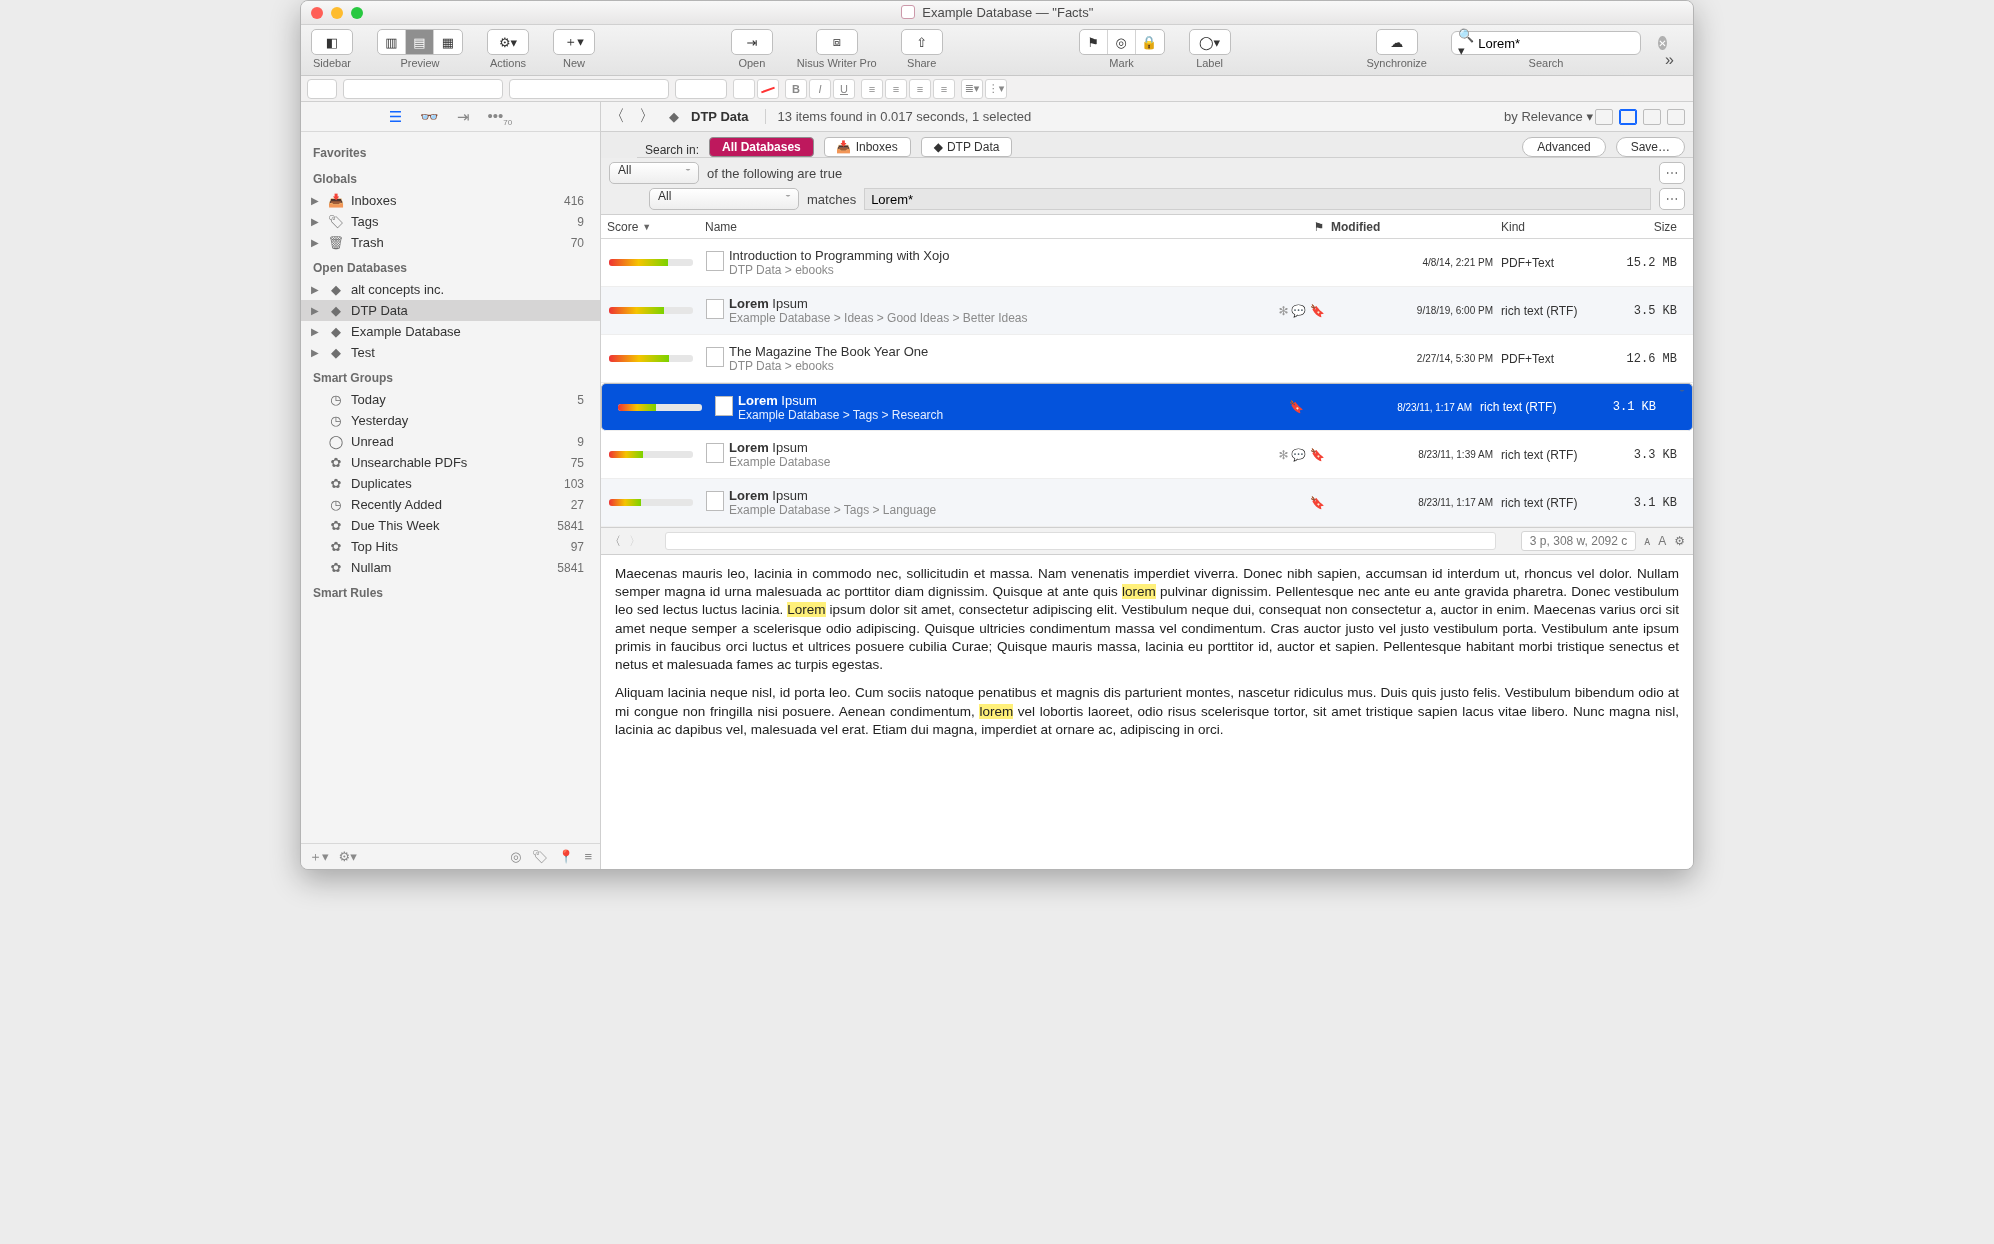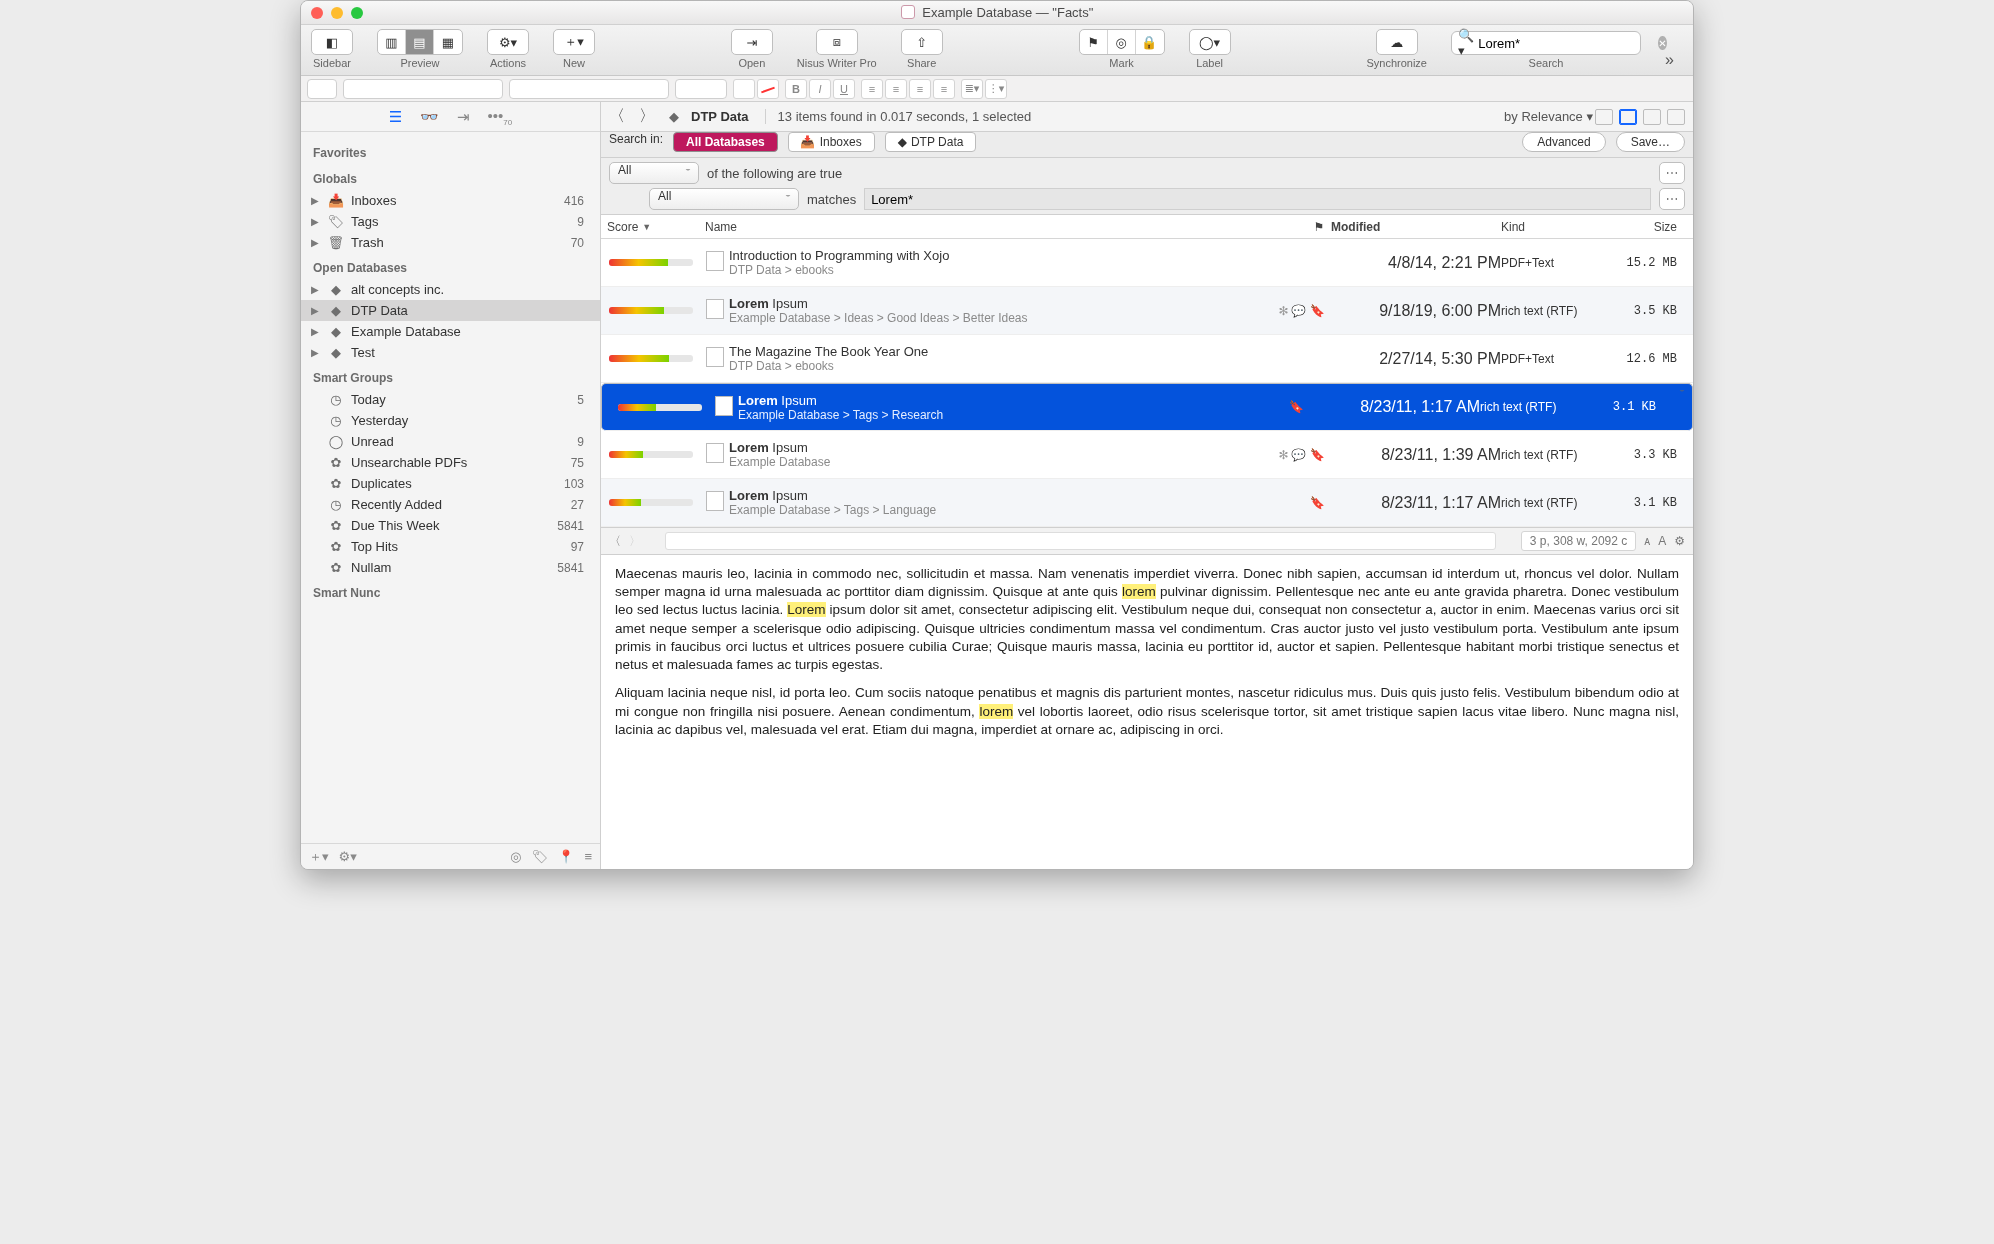--- a/index.html
+++ b/index.html
@@ -58,21 +58,21 @@
   .nav-btn{width:18px;color:#444;font-size:16px;}
   .db-ic{color:#6a6a6a;}
   .pathbar .loc{font-weight:600;}
   .pathbar .status{color:#555;border-left:1px solid #d0d0d0;padding-left:12px;margin-left:4px;}
   .pathbar .right{margin-left:auto;display:flex;align-items:center;gap:2px;color:#555;}
   .sort-sel{font-size:13px;}
   .view-ic{display:flex;gap:6px;}
   .view-ic span{width:18px;height:16px;border:1px solid #bcbcbc;border-radius:2px;display:inline-block;}
   .view-ic span.act{border-color:#1466ff;box-shadow:inset 0 0 0 1px #1466ff;}
   
-  .searchin{height:26px;background:#ececec;border-bottom:1px solid #cfcfcf;display:flex;align-items:flex-start;padding:0 8px;gap:10px;font-size:12px;}
+  .searchin{height:26px;background:#ececec;border-bottom:1px solid #cfcfcf;display:flex;align-items:flex-end;padding:0 8px;gap:10px;font-size:12px;margin-left:36px;}
   .seg-btn{height:20px;border:1px solid #bcbcbc;border-radius:4px;padding:0 12px;background:#fff;display:inline-flex;align-items:center;gap:4px;color:#333;}
   .seg-btn.active{background:#be185d;color:#fff;border-color:#8f8f8f;font-weight:600;}
   .searchin .spacer{flex:1;}
   .pill{height:20px;border:1px solid #bcbcbc;border-radius:10px;padding:0 14px;background:#fff;font-size:12px;display:inline-flex;align-items:center;}
   
   .criteria{background:#eeeeee;border-bottom:1px solid #cfcfcf;padding:4px 8px;display:flex;flex-direction:column;gap:4px;}
   .crit-row{display:flex;align-items:center;gap:8px;}
   .sel{height:22px;border:1px solid #bfbfbf;border-radius:5px;background:linear-gradient(#fff,#eee);padding:0 20px 0 8px;position:relative;font-size:12px;}
   .sel::after{content:"";position:absolute;right:6px;top:4px;width:8px;height:12px;background:
     linear-gradient(#666,#666) center 2px/8px 1.5px no-repeat,
@@ -98,21 +98,21 @@
   .bar{height:7px;border-radius:3px;background:#e6e6e6;position:relative;overflow:hidden;}
   .bar .fill{position:absolute;left:0;top:0;bottom:0;background:linear-gradient(90deg,#e33,#f5c400,#7bd200);}
   .r-ico{width:28px;text-align:center;}
   .doc-ic{display:inline-block;width:18px;height:20px;border:1px solid #bbb;background:#fff;position:relative;}
   .r-main{flex:1;min-width:0;padding-right:6px;}
   .r-title{font-size:13px;white-space:nowrap;overflow:hidden;text-overflow:ellipsis;}
   .r-title b{font-weight:700;}
   .r-path{font-size:12px;color:#8a8a8a;white-space:nowrap;overflow:hidden;text-overflow:ellipsis;}
   .r-row.sel .r-path{color:#e5eeff;}
   .r-marks{width:60px;font-size:12px;color:#999;display:flex;gap:4px;justify-content:flex-end;padding-right:6px;}
-  .r-mod{width:170px;font-size:16px;text-align:right;padding-right:0;}
+  .r-mod{width:170px;font-size:10px;text-align:right;padding-right:8px;}
   .r-kind{width:116px;font-size:12px;}
   .r-size{width:76px;font-size:12px;text-align:right;padding-right:16px;font-family:Liberation Mono, monospace;}
   
   .prevbar{height:28px;background:#f2f2f2;border-top:1px solid #cfcfcf;border-bottom:1px solid #cfcfcf;display:flex;align-items:center;padding:0 8px;gap:8px;color:#777;font-size:12px;}
   .stat-box{border:1px solid #d5d5d5;padding:2px 8px;border-radius:3px;background:#fff;margin-left:17px;}
   
   .preview{flex:1;overflow:auto;background:#fff;padding:10px 14px;font-size:13.5px;line-height:1.35;color:#222;text-align:justify;}
   .hl{background:#fff07a;}
   
   .gly{font-family:Arial;display:inline-block;}
@@ -366,21 +366,21 @@
       <span class="cnt">97</span>
     </div>
             <div class="sb-row">
       <span class="disc"></span>
       <span class="ic">✿</span>
       <span>Nullam</span>
       <span class="cnt">5841</span>
     </div>
           </div>
 
-        <div class="sb-header">Smart Nunc</div>
+        <div class="sb-header">Smart Rules</div>
       </div>
       <div class="sb-bottom">
         <span>＋▾</span>
         <span>⚙︎▾</span>
         <div class="right">
           <span>◎</span>
           <span>🏷</span>
           <span>📍</span>
           <span>≡</span>
         </div>

